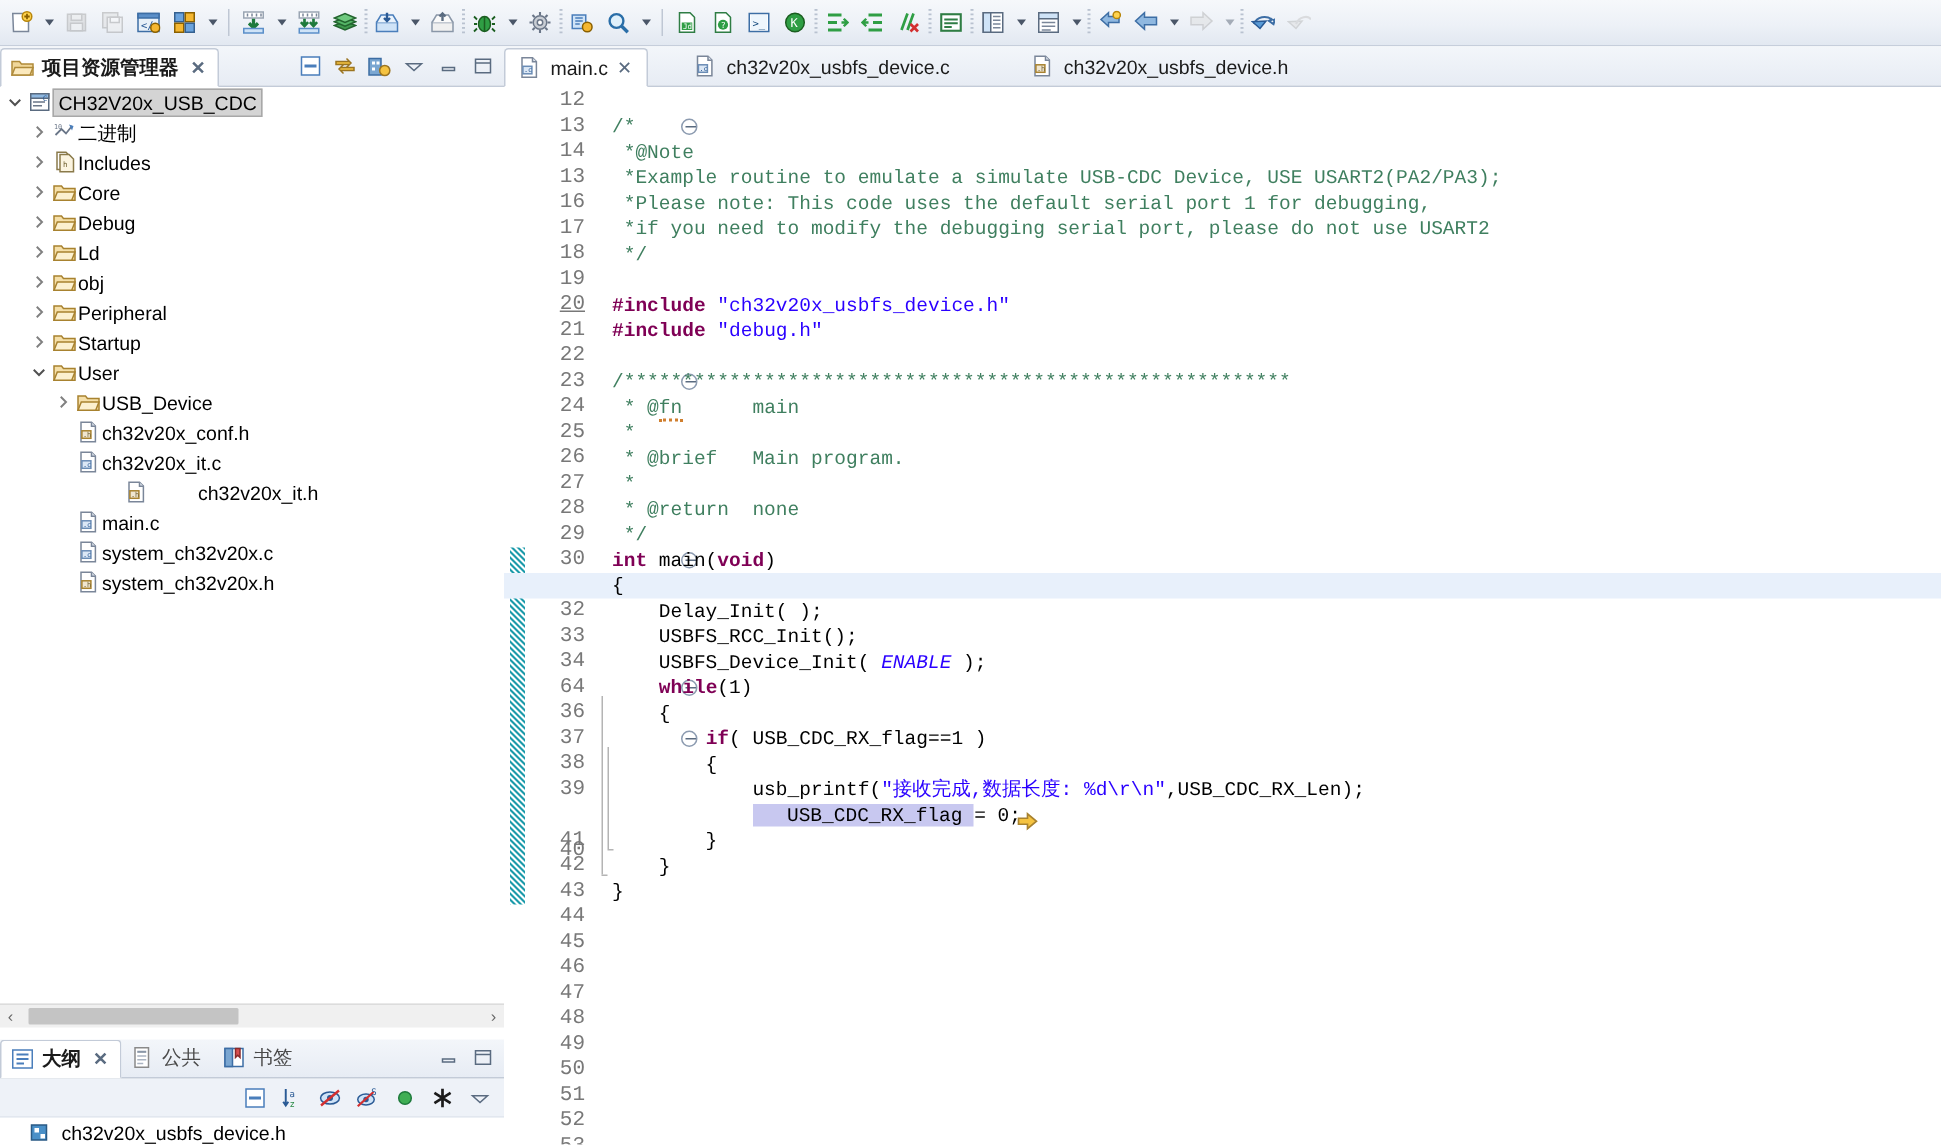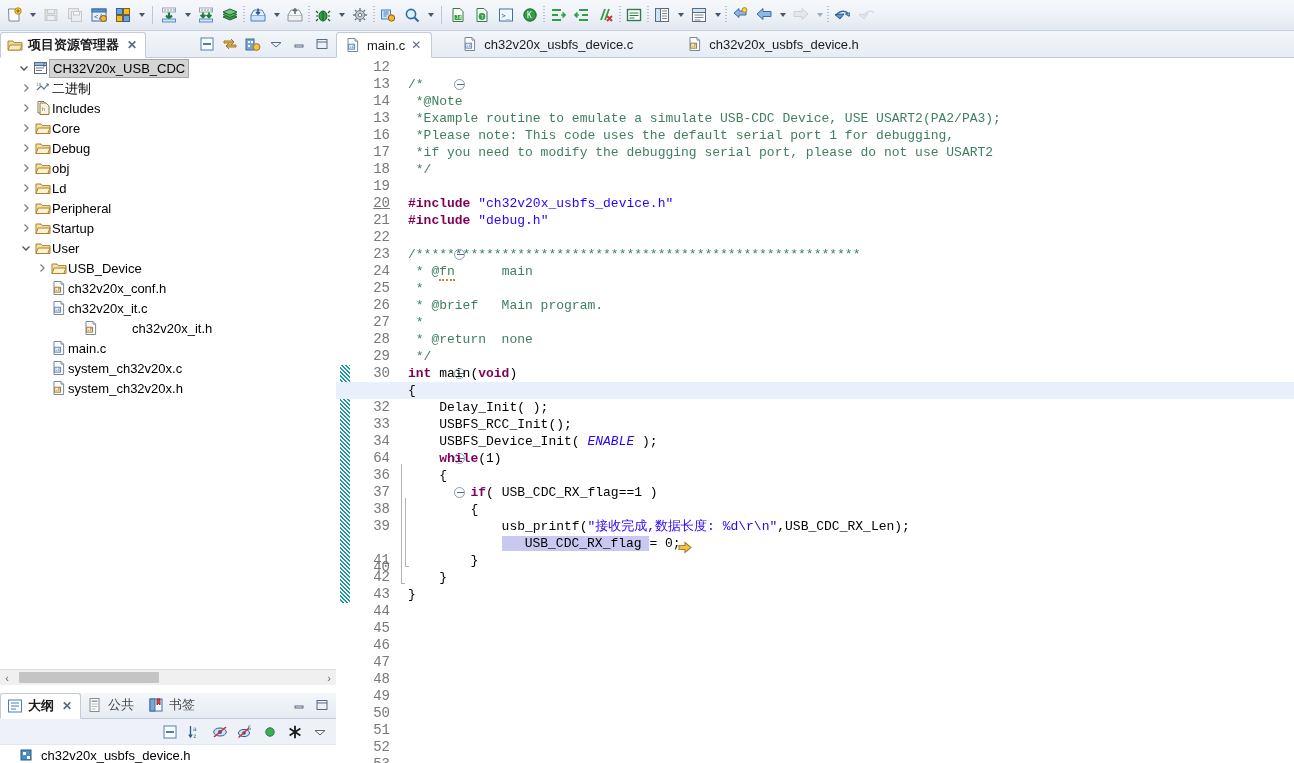--- a/index.html
+++ b/index.html
@@ -382,21 +382,21 @@
         <div class="vtb">
           <svg class="ico" viewBox="0 0 16 16">
               <rect x="3" y="3.5" width="10" height="9" fill="none" stroke="#5a6b80"></rect>
               <path d="M3 6h10" stroke="#5a6b80"></path>
             </svg>
         </div>
       </div>
     </div>
 
     <div id="tree">
-        <div class="trow selected" style="padding-left: 16px;">
+        <div class="trow selected" style="padding-left: 2px;">
           <span class="arrow">
             <svg width="10" height="10" viewBox="0 0 10 10">
               <path d="M1.5 3.5L5 7l3.5-3.5" fill="none" stroke="#505050" stroke-width="1.3"></path>
             </svg>
           </span>
           <span class="tico">
             <svg class="ico" viewBox="0 0 16 16">
               <rect x="1.5" y="2.5" width="12" height="11" fill="#fff" stroke="#5a6b80"></rect>
               <rect x="1.5" y="2.5" width="12" height="3" fill="#8fb8e0" stroke="#5a6b80"></rect>
               <path d="M3 8h8M3 10.5h6" stroke="#6a7688"></path>
@@ -468,35 +468,35 @@
             <svg width="10" height="10" viewBox="0 0 10 10">
               <path d="M3.5 1.5L7 5l-3.5 3.5" fill="none" stroke="#808080" stroke-width="1.3"></path>
             </svg>
           </span>
           <span class="tico">
             <svg class="ico" viewBox="0 0 16 16">
               <path d="M1 4h5l1.3 1.6H15V13.5H1z" fill="#f5dfa8" stroke="#a8822f"></path>
               <path d="M1 13.5l2.2-5.5H15l-2.2 5.5z" fill="#fcf0cf" stroke="#a8822f"></path>
             </svg>
           </span>
-          <span class="tlabel">obj</span>
+          <span class="tlabel">Ld</span>
         </div>
         <div class="trow" style="padding-left: 18px;">
           <span class="arrow">
             <svg width="10" height="10" viewBox="0 0 10 10">
               <path d="M3.5 1.5L7 5l-3.5 3.5" fill="none" stroke="#808080" stroke-width="1.3"></path>
             </svg>
           </span>
           <span class="tico">
             <svg class="ico" viewBox="0 0 16 16">
               <path d="M1 4h5l1.3 1.6H15V13.5H1z" fill="#f5dfa8" stroke="#a8822f"></path>
               <path d="M1 13.5l2.2-5.5H15l-2.2 5.5z" fill="#fcf0cf" stroke="#a8822f"></path>
             </svg>
           </span>
-          <span class="tlabel">Ld</span>
+          <span class="tlabel">obj</span>
         </div>
         <div class="trow" style="padding-left: 18px;">
           <span class="arrow">
             <svg width="10" height="10" viewBox="0 0 10 10">
               <path d="M3.5 1.5L7 5l-3.5 3.5" fill="none" stroke="#808080" stroke-width="1.3"></path>
             </svg>
           </span>
           <span class="tico">
             <svg class="ico" viewBox="0 0 16 16">
               <path d="M1 4h5l1.3 1.6H15V13.5H1z" fill="#f5dfa8" stroke="#a8822f"></path>

